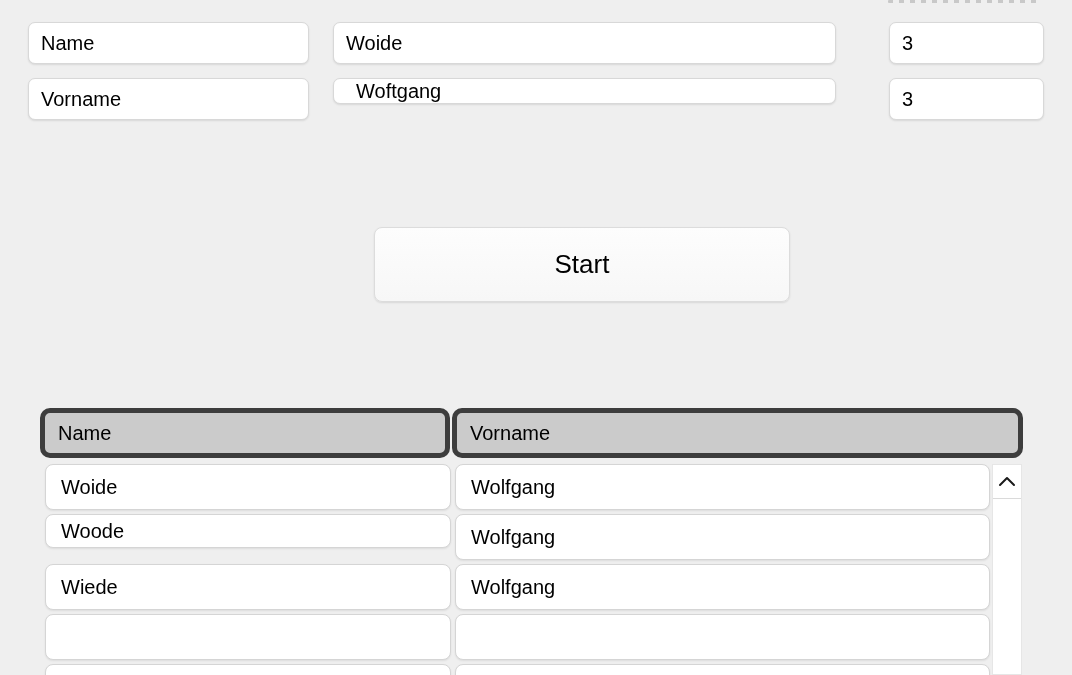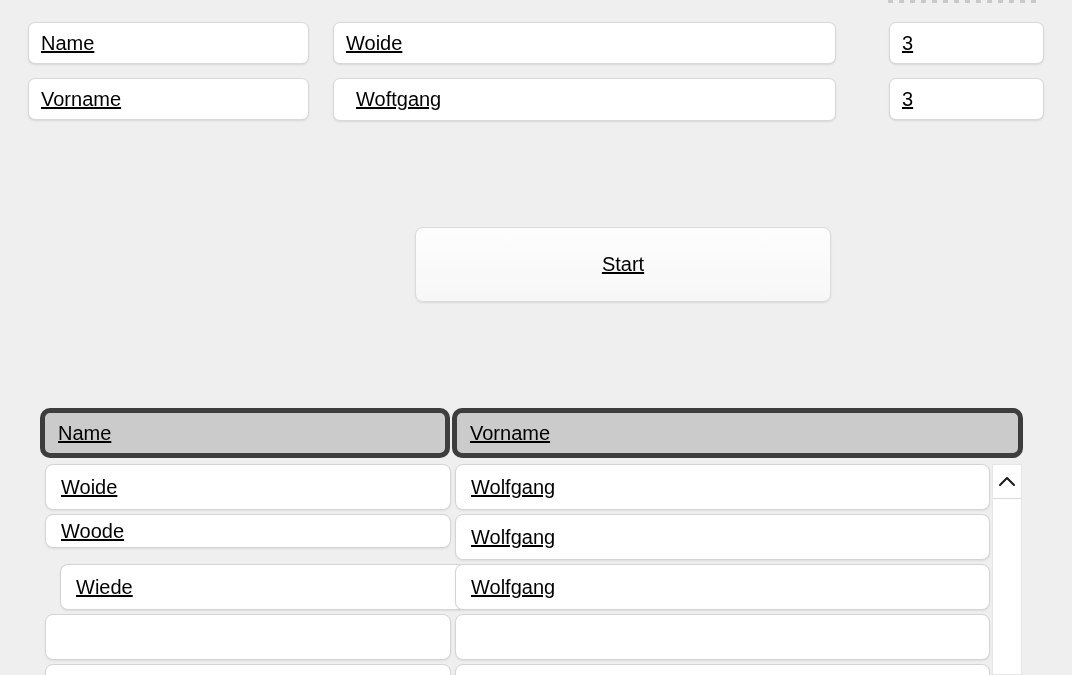--- a/index.html
+++ b/index.html
@@ -3,21 +3,21 @@
 <meta charset="utf-8">
 <style>
   * { margin: 0; padding: 0; box-sizing: border-box; }
   html, body {
     width: 1072px; height: 675px;
     background: #efefef;
     overflow: hidden;
     font-family: "Liberation Sans", sans-serif;
     color: #000;
   }
-  .abs { position: absolute; text-decoration: underline; }
+  .abs { position: absolute; }
 
   
   .field {
     background: #ffffff;
     border: 1px solid #d8d8d8;
     border-radius: 7px;
     box-shadow: 0 1px 2px rgba(0,0,0,0.10);
     font-family: "Liberation Sans", sans-serif;
     font-size: 20px;
     color: #000;
@@ -36,27 +36,26 @@
     opacity: 0.55;
     border-radius: 1px;
   }
 
   
   .start-btn {
     background: linear-gradient(to bottom, #fdfdfd, #f7f7f7);
     border: 1px solid #dcdcdc;
     border-radius: 8px;
     box-shadow: 0 1px 2px rgba(0,0,0,0.10);
-    font-size: 20px;
+    font-size: 26px;
     color: #000;
     display: flex;
     align-items: center;
     justify-content: center;
     cursor: pointer;
-    margin-left: 41px;
   }
 
   
   .th {
     background: #cbcbcb;
     border: 5px solid #3d3d3d;
     border-radius: 10px;
     display: flex;
     align-items: center;
     padding-left: 13px;
@@ -95,39 +94,39 @@
 </head>
 <body>
 
 <div class="abs clipped-frag" style="left:888px; top:0; width:152px;"></div>
 
 <input class="abs field" style="left: 28px; top: 22px; width: 281px; height: 42px;" value="Name">
 <input class="abs field" style="left: 333px; top: 22px; width: 503px; height: 42px;" value="Woide">
 <input class="abs field" style="left: 889px; top: 22px; width: 155px; height: 42px;" value="3">
 
 <input class="abs field" style="left: 28px; top: 78px; width: 281px; height: 42px;" value="Vorname">
-<input class="abs field" style="left: 333px; top: 78px; width: 503px; height: 43px; padding-left: 22px;" value="Woftgang">
+<input class="abs field" style="left: 333px; top: 78px; width: 503px; height: 26px; padding-left: 22px;" value="Woftgang">
 <input class="abs field" style="left: 889px; top: 78px; width: 155px; height: 42px;" value="3">
 
 <div class="abs start-btn" style="left:374px; top:227px; width:416px; height:75px;">Start</div>
 
 <div class="abs th" style="left:40px; top:408px; width:410px; height:50px;">Name</div>
 <div class="abs th" style="left:452px; top:408px; width:571px; height:50px;">Vorname</div>
 
 <div>
   <div>
     <div class="abs cell" style="left:45px; top:464px; width:406px; height:46px;">Woide</div>
     <div class="abs cell" style="left:455px; top:464px; width:535px; height:46px;">Wolfgang</div>
   </div>
   <div>
     <div class="abs cell" style="left:45px; top:514px; width:406px; height:34px;">Woode</div>
     <div class="abs cell" style="left:455px; top:514px; width:535px; height:46px;">Wolfgang</div>
   </div>
   <div>
-    <div class="abs cell" style="left:60px; top:564px; width:406px; height:46px;">Wiede</div>
+    <div class="abs cell" style="left:45px; top:564px; width:406px; height:46px;">Wiede</div>
     <div class="abs cell" style="left:455px; top:564px; width:535px; height:46px;">Wolfgang</div>
   </div>
   <div>
     <div class="abs cell" style="left:45px; top:614px; width:406px; height:46px;"></div>
     <div class="abs cell" style="left:455px; top:614px; width:535px; height:46px;"></div>
   </div>
   <div>
     <div class="abs cell" style="left:45px; top:664px; width:406px; height:46px;"></div>
     <div class="abs cell" style="left:455px; top:664px; width:535px; height:46px;"></div>
   </div>

